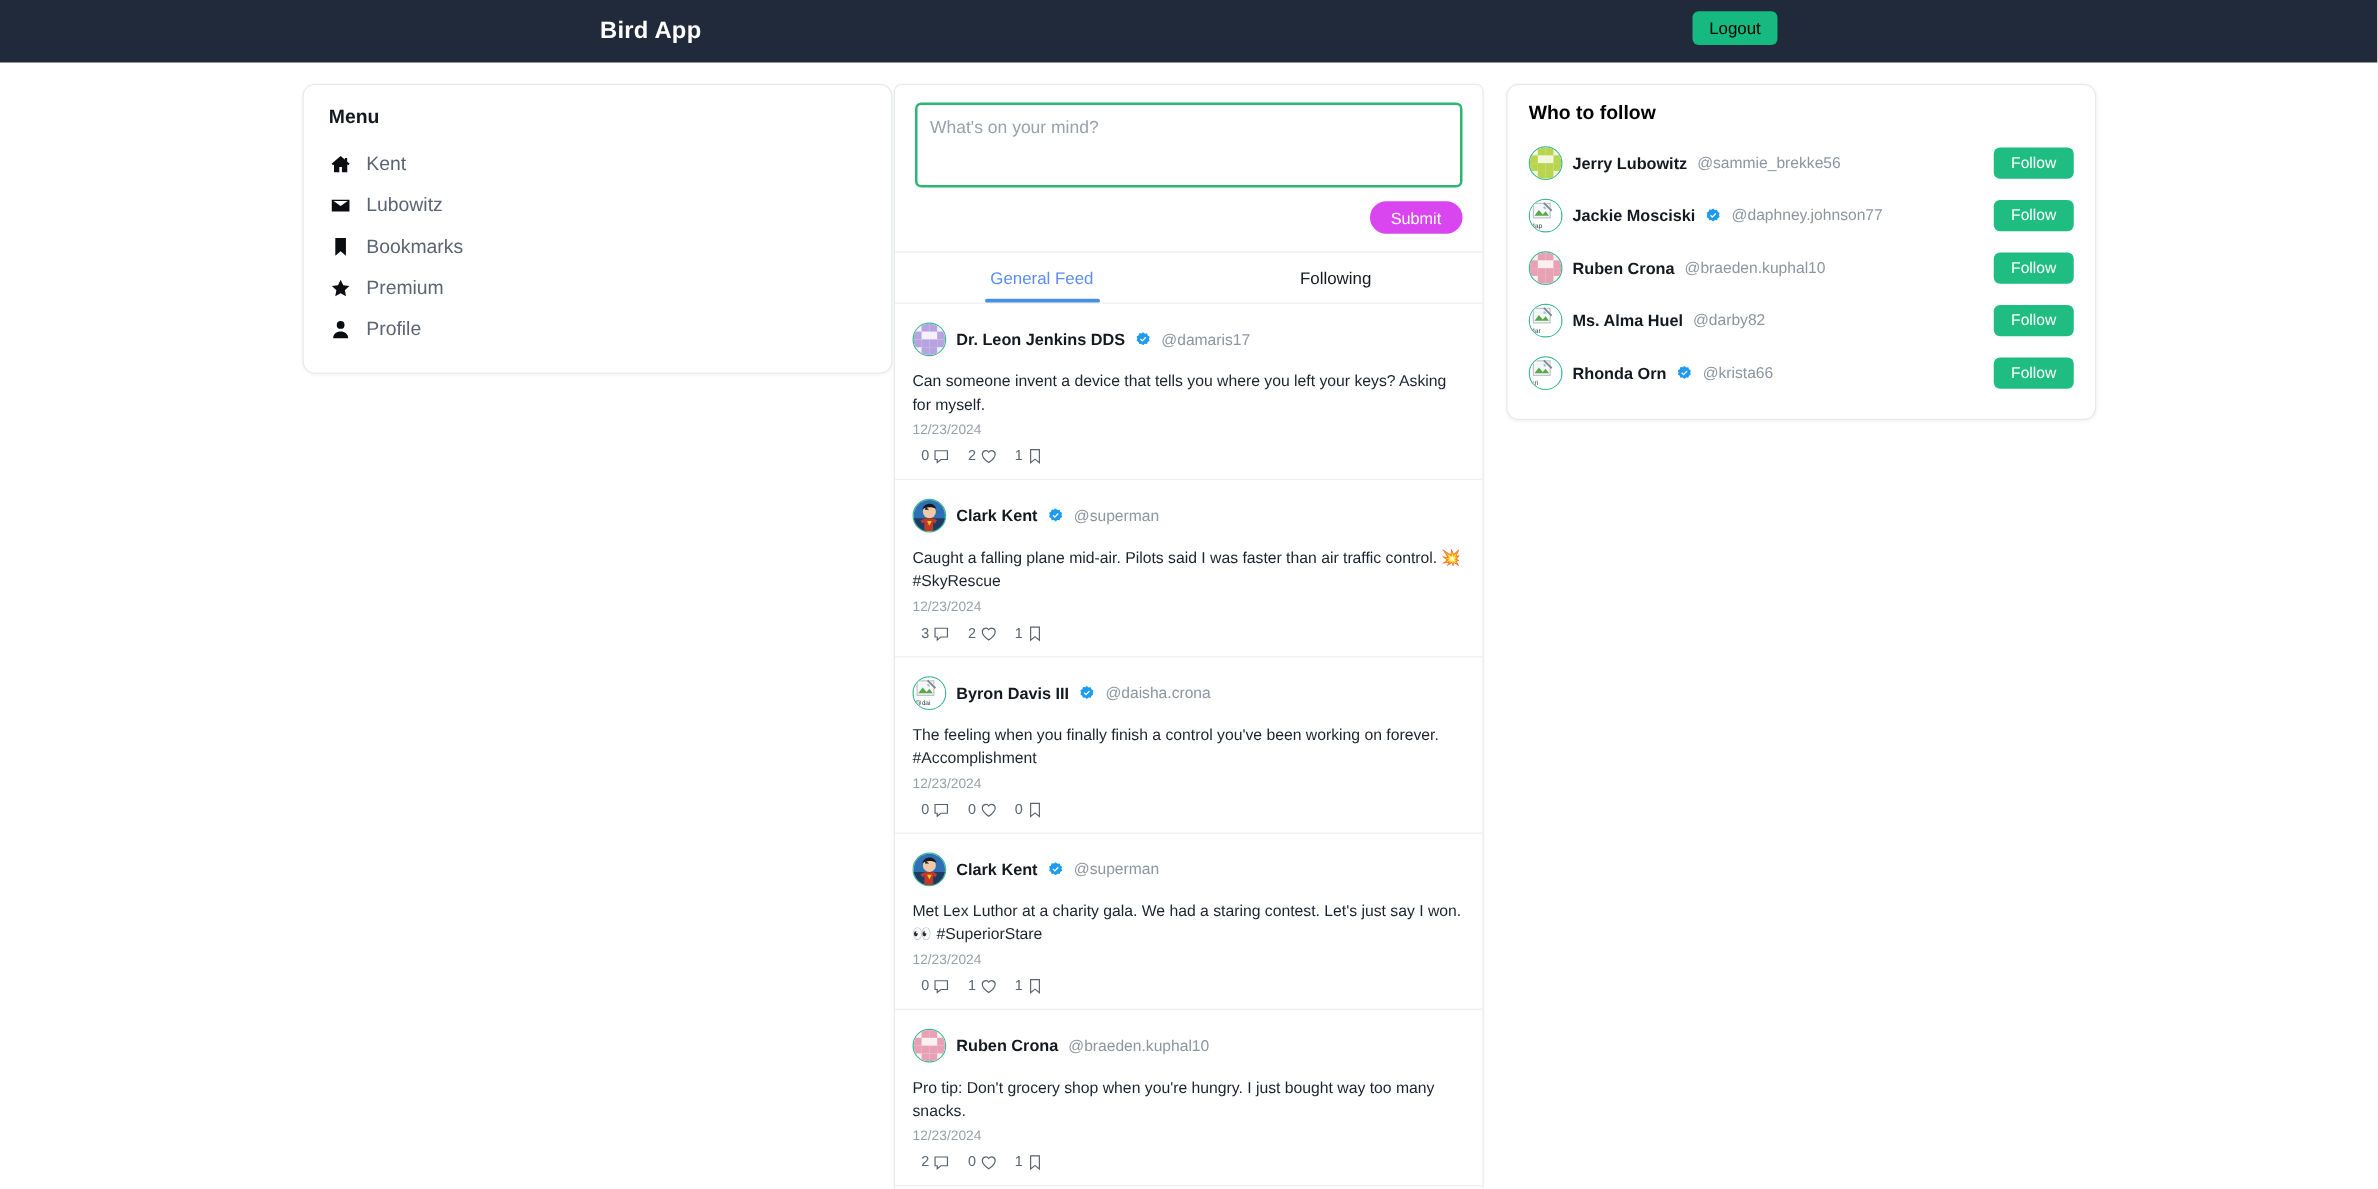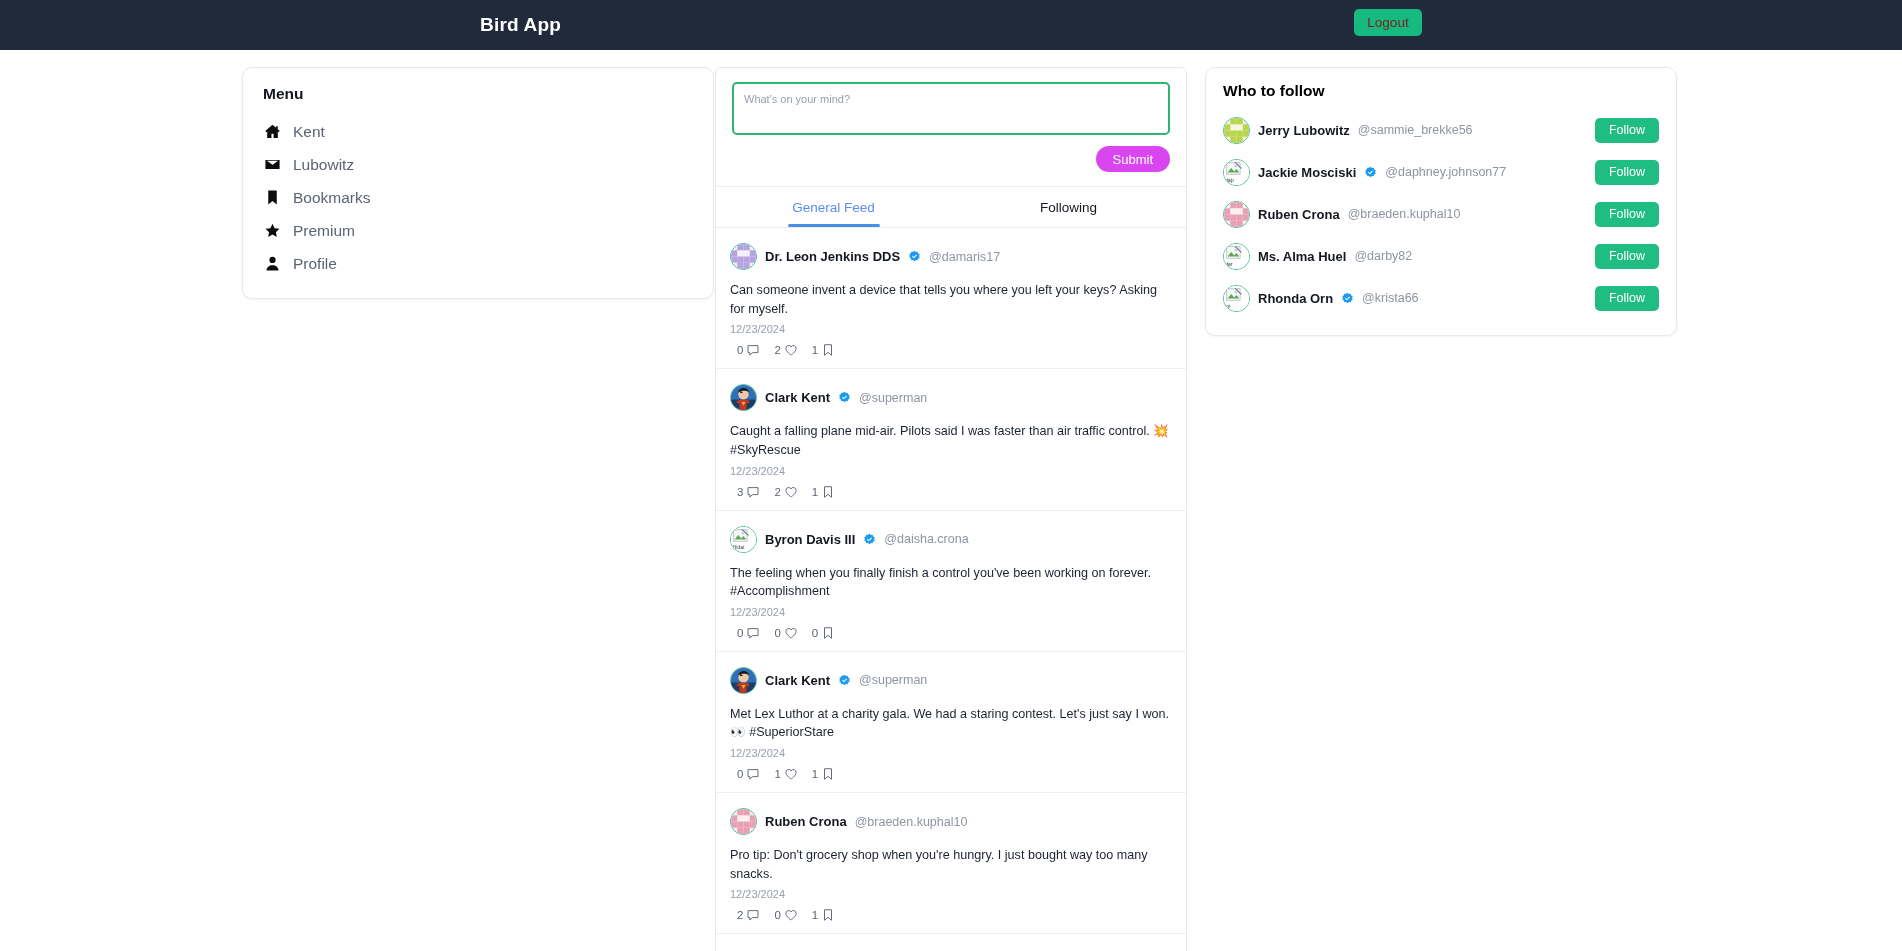--- a/index.html
+++ b/index.html
@@ -28,21 +28,21 @@
     font-weight: bold;
     letter-spacing: .2px;
   }
   .logout-btn {
     position: absolute;
     left: 1354px;
     top: 9px;
     width: 68px;
     height: 27px;
     background: #16b97f;
-    color: #7f1d1d;
+    color: #000000;
     border: none;
     border-radius: 5px;
     font-size: 13.5px;
     font-family: "Liberation Sans", sans-serif;
     cursor: pointer;
     line-height: 27px;
     padding: 0;
     text-align: center;
   }
 
@@ -104,26 +104,26 @@
     border-radius: 6px;
     height: 905px;
     overflow: hidden;
   }
   .composer {
     padding: 14px 16px 14px 16px;
     border-bottom: 1px solid #eceef1;
   }
   .composer textarea {
     width: 100%;
-    height: 53px;
+    height: 68px;
     resize: none;
     border: 2px solid #2bb673;
     border-radius: 5px;
     padding: 9px 10px;
-    font-size: 11px;
+    font-size: 14px;
     font-family: "Liberation Sans", sans-serif;
     color: #a21caf;
     outline: none;
     display: block;
   }
   .composer textarea::placeholder { color: #9aa1ab; }
   .composer-actions {
     display: flex;
     justify-content: flex-end;
     margin-top: 11px;

